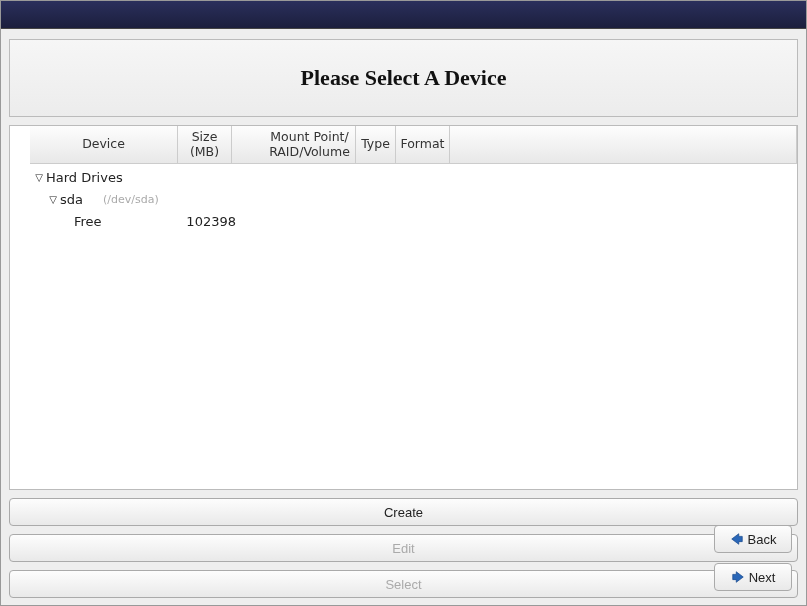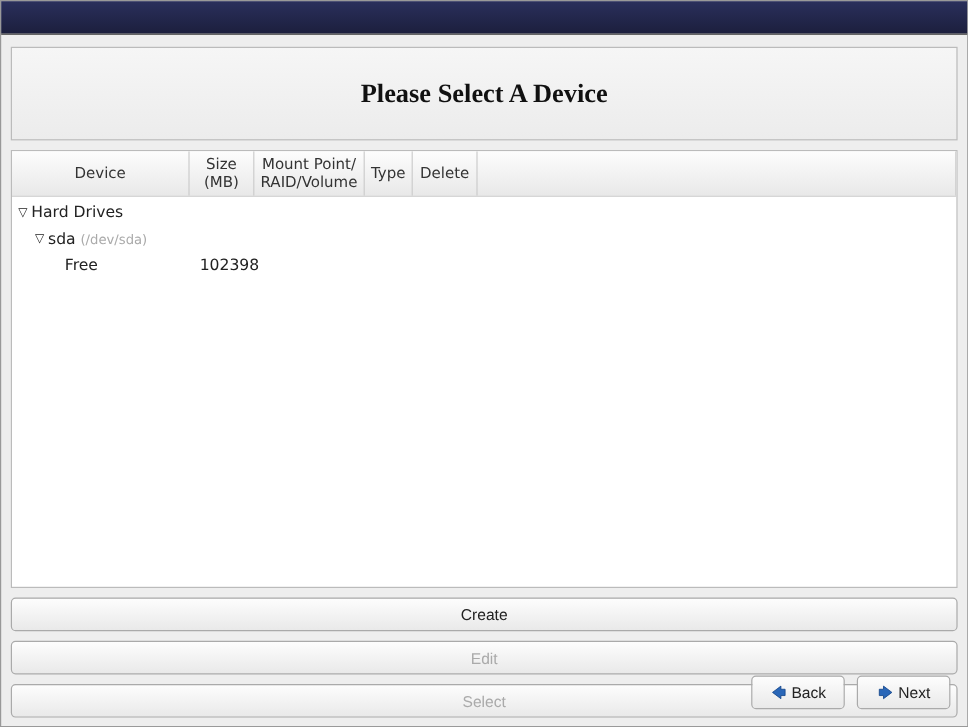--- a/index.html
+++ b/index.html
@@ -41,41 +41,42 @@
     font-size: 22px;
     font-weight: bold;
     color: #111;
   }
   .tree-panel {
     margin: 0 8px;
     border: 1px solid #bbb;
     background: #fff;
     height: 365px;
     overflow: auto;
+    padding-left: 20px;
   }
   .col-headers {
     display: flex;
     background: linear-gradient(to bottom, #fdfdfd 0%, #e8e8e8 100%);
     border-bottom: 1px solid #ccc;
     font-size: 12.5px;
     color: #333;
     height: 38px;
   }
   .col-headers .col {
     border-right: 1px solid #ccc;
     padding: 2px 6px;
     display: flex;
     align-items: center;
     justify-content: center;
     text-align: center;
     line-height: 1.15;
   }
   .col-device { width: 148px; }
   .col-size   { width: 54px; }
-  .col-mount  { width: 92px; }
+  .col-mount  { width: 92px; margin-left: 32px; }
   .col-type   { width: 40px; }
   .col-format { width: 54px; }
   .col-rest   { flex: 1; border-right: none; }
   .tree-body {
     padding: 2px 0;
     font-size: 13px;
   }
   .tree-row {
     display: flex;
     align-items: center;
@@ -87,36 +88,37 @@
   .tri {
     display: inline-block;
     width: 10px;
     text-align: center;
     font-size: 10px;
     color: #222;
     margin-right: 2px;
   }
   .indent1 { padding-left: 14px; }
   .indent2 { padding-left: 40px; }
-  .dev-path { color: #aaa; font-size: 11px; margin-left: 4px;}
+  .dev-path { color: #aaa; font-size: 11px; margin-left: 20px;}
   .action-row {
     margin: 8px 8px 0 8px;
     display: flex;
     justify-content: flex-end;
     gap: 8px;
     padding-bottom: 12px;
     border-bottom: 1px solid #ddd;
     flex-direction: column;
   }
   .nav-row {
     position: absolute;
     bottom: 14px;
     right: 14px;
     display: flex;
     gap: 10px;
+    flex-direction: column;
   }
   button.btn {
     min-width: 78px;
     height: 28px;
     border: 1px solid #aaa;
     border-radius: 4px;
     background: linear-gradient(to bottom, #fdfdfd 0%, #e9e9e9 100%);
     font-size: 13px;
     color: #222;
     padding: 0 12px;
@@ -143,21 +145,21 @@
   <div class="header-panel">
     <h1>Please Select A Device</h1>
   </div>
 
   <div class="tree-panel">
     <div class="col-headers">
       <div class="col col-device">Device</div>
       <div class="col col-size">Size (MB)</div>
       <div class="col col-mount">Mount Point/ RAID/Volume</div>
       <div class="col col-type">Type</div>
-      <div class="col col-format">Delete</div>
+      <div class="col col-format">Format</div>
       <div class="col col-rest"></div>
     </div>
     <div class="tree-body">
 
       <div class="tree-row">
         <div class="cell-device">
           <span class="tri">▽</span>
           <span>Hard Drives</span>
         </div>
         <div class="cell-size"></div>

